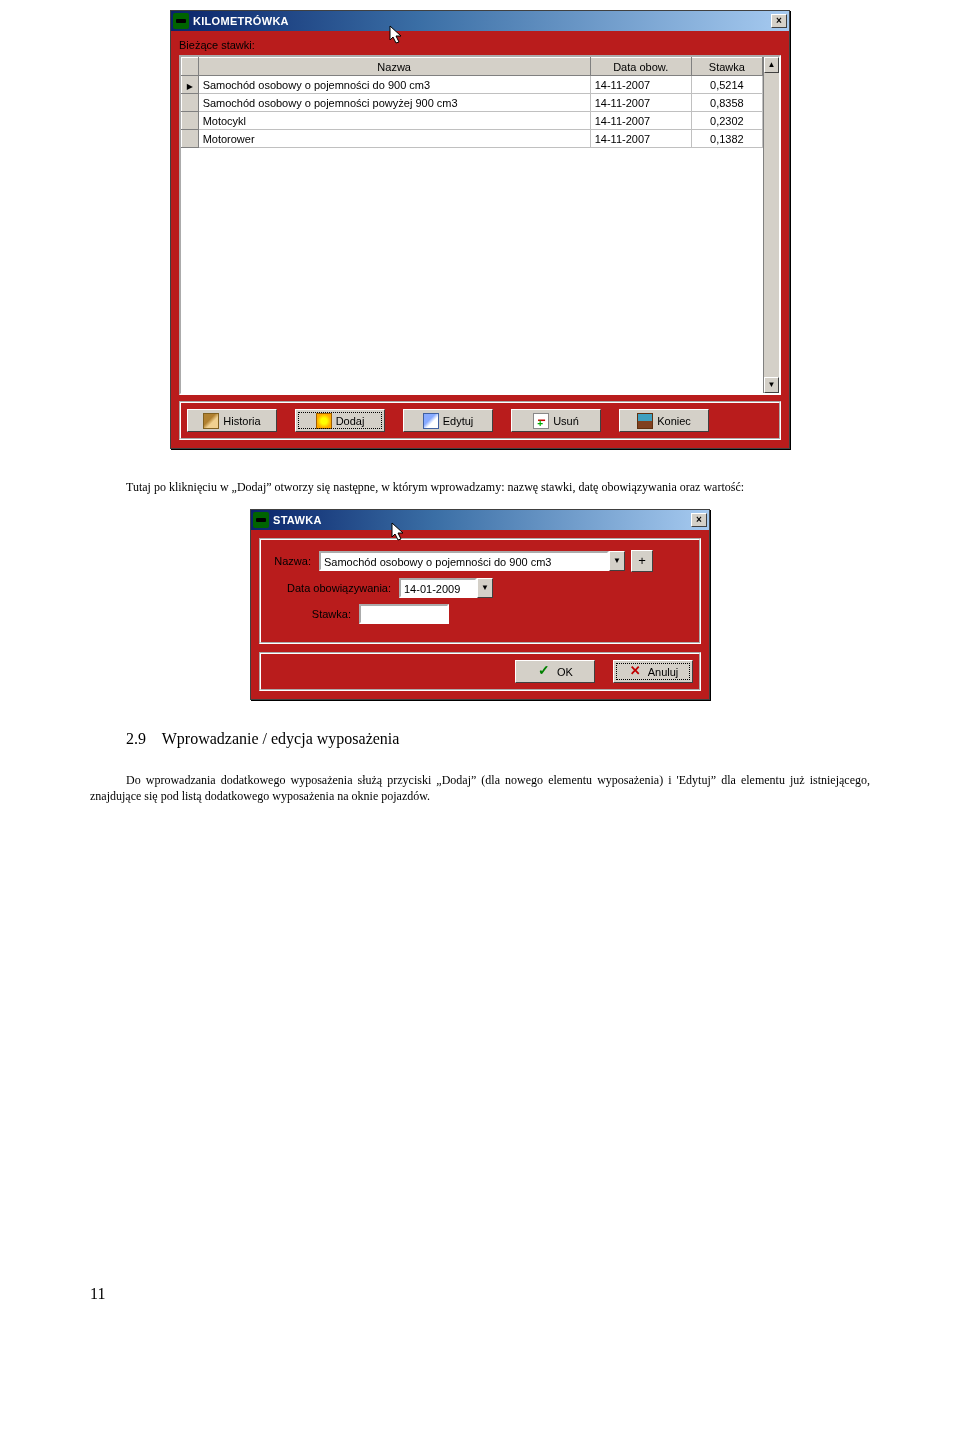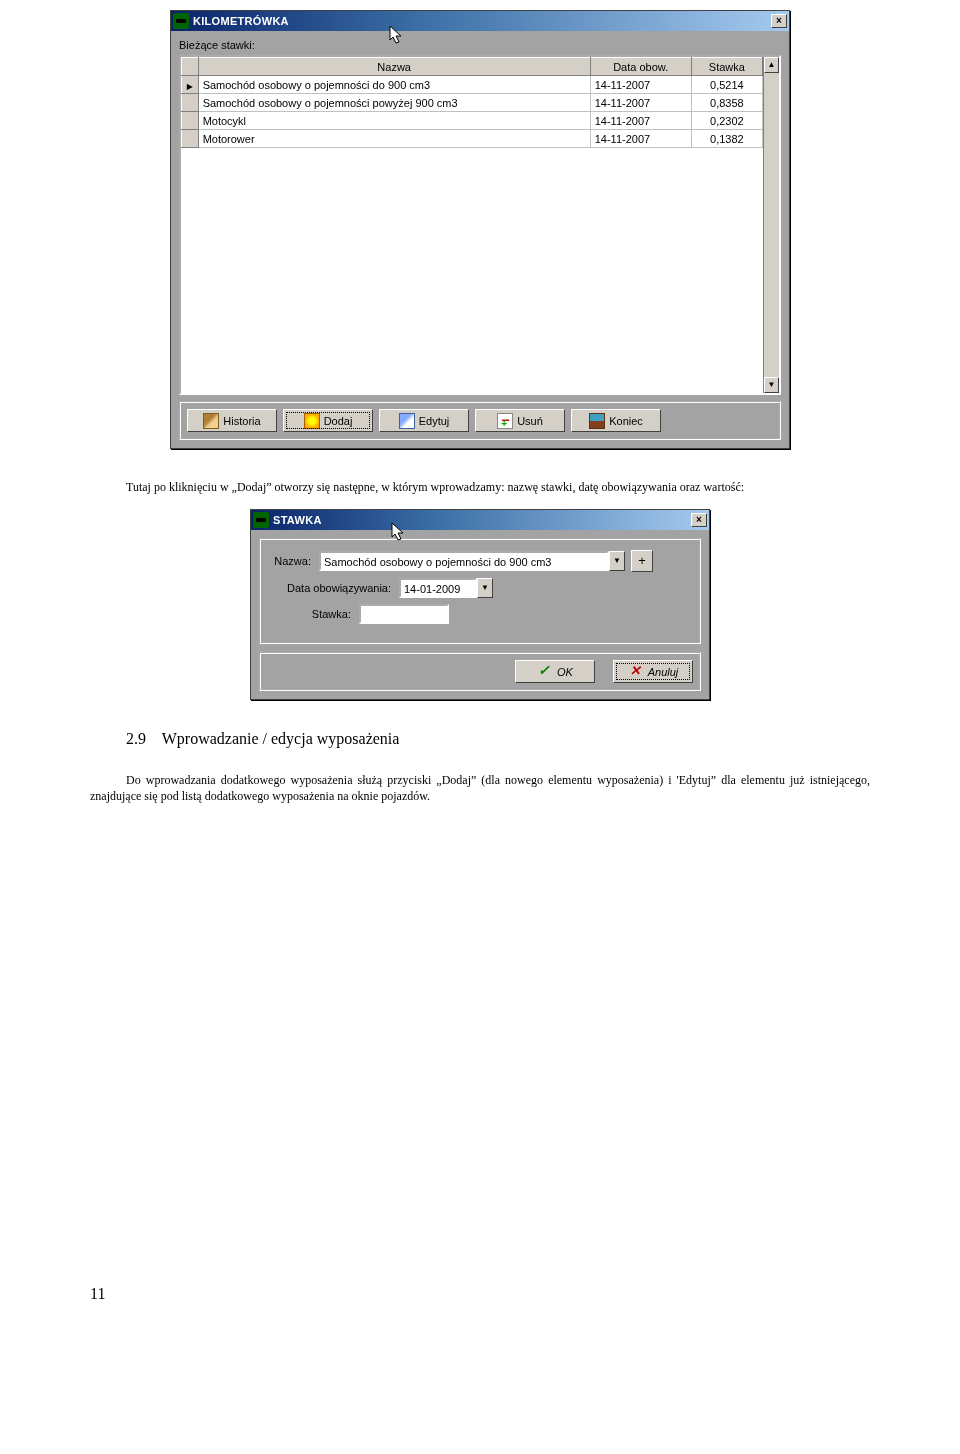--- a/index.html
+++ b/index.html
@@ -13,21 +13,21 @@
     width: 960px;
   }
   .page {
     padding: 0 90px 40px 90px;
   }
 
   
   .win {
     margin: 10px auto 30px auto;
     border: 1px solid #404040;
-    background: #a3a3a3;
+    background: #b91c1c;
     box-shadow: 1px 1px 0 #000;
     font-family: Tahoma, Arial, sans-serif;
     font-size: 11px;
   }
   .win1 { width: 620px; }
   .win2 { width: 460px; }
 
   .titlebar {
     height: 20px;
     display: flex;
@@ -138,23 +138,23 @@
   .col-nazwa { width: 330px; text-align: left; }
   .col-data { width: 85px; text-align: left; }
   .col-stawka { width: 60px; text-align: center; }
   .row-active .col-marker::before { content: "▶"; font-size: 8px; color: #000; }
 
   .btn-panel {
     border: 2px groove #fff;
     padding: 6px;
     margin-top: 6px;
     display: flex;
-    gap: 6px;
-  }
-  .panel2 { justify-content: flex-end; gap: 18px; font-style: italic; }
+    gap: 18px;
+  }
+  .panel2 { justify-content: flex-end; gap: 18px; }
   .btn {
     display: flex;
     align-items: center;
     gap: 4px;
     height: 23px;
     padding: 0 8px;
     background: #d4d0c8;
     border: 1px solid #fff;
     border-right-color: #404040;
     border-bottom-color: #404040;

